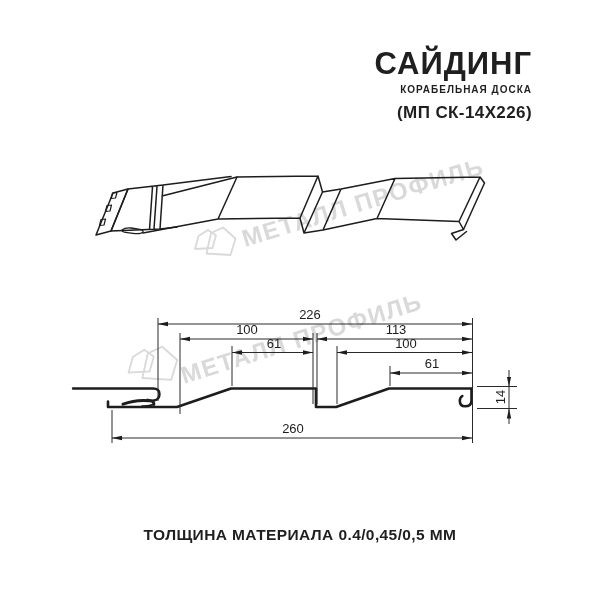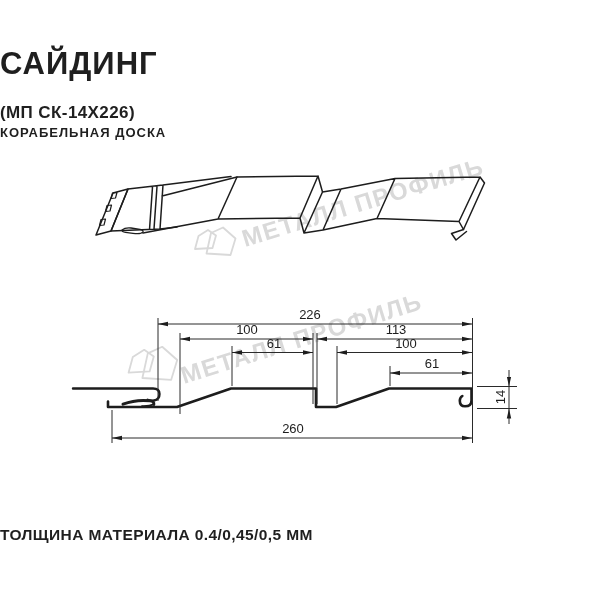--- a/index.html
+++ b/index.html
@@ -1,24 +1,24 @@
 <!DOCTYPE html>
 <html><head>
 <meta charset="utf-8">
 <style>
   html,body{margin:0;padding:0;}
   body{
     width:600px;height:600px;background:#ffffff;overflow:hidden;position:relative;
     font-family:"Liberation Sans","DejaVu Sans",sans-serif;color:#1f1f1f;
   }
-  .hdr{position:absolute;left:0;width:532px;text-align:left;}
+  .hdr{position:absolute;left:0;width:532px;text-align:right;}
   .title{top:46px;font-size:31px;font-weight:900;letter-spacing:1px;}
-  .subtitle{top:84px;font-size:13px;font-weight:700;letter-spacing:1px;margin-top:41px;}
+  .subtitle{top:84px;font-size:10px;font-weight:700;letter-spacing:1px;}
   .model{top:103px;font-size:17px;font-weight:700;letter-spacing:.4px;}
-  .footer{position:absolute;left:0;top:526px;width:600px;
+  .footer{position:absolute;left:0;top:526px;width:600px;text-align:center;
     font-size:15.5px;font-weight:700;letter-spacing:.4px;}
   svg{position:absolute;left:0;top:0;}
   .wm-text{font-size:24px;font-weight:700;letter-spacing:1.5px;}
   .dim{font-size:13px;fill:#1d1d1d;text-anchor:middle;font-weight:400;}
   .thin{stroke:#2a2a2a;stroke-width:1;fill:none;}
   .thick{stroke:#1d1d1d;fill:none;stroke-linecap:round;stroke-linejoin:round;}
 </style>
 </head>
 <body>
 

